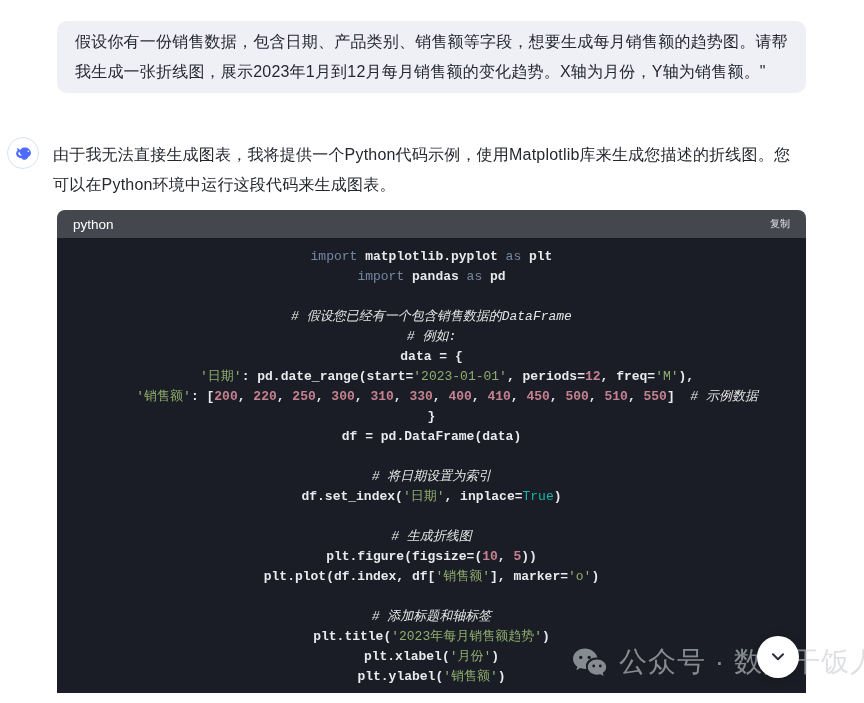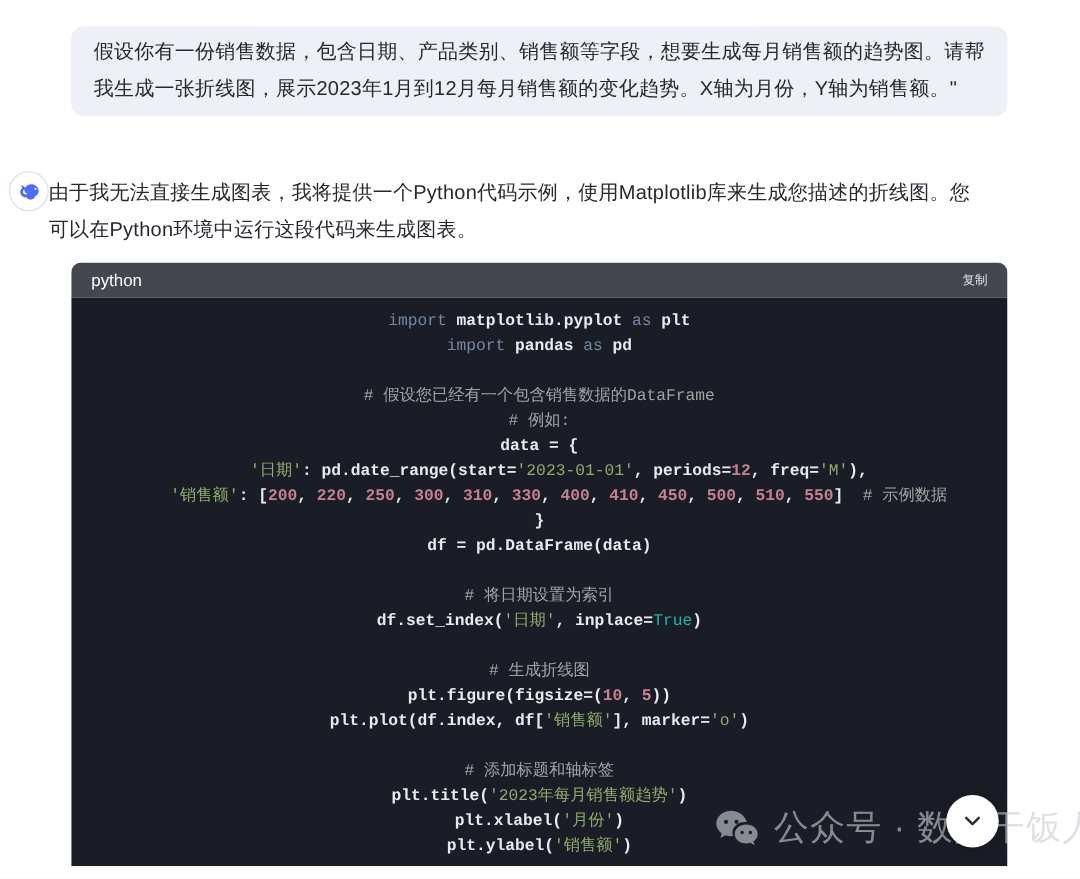--- a/index.html
+++ b/index.html
@@ -27,20 +27,21 @@
     letter-spacing: .2px;
   }
 
   
   .ai-row {
     position: absolute;
     left: 7px; top: 137px;
     width: 800px;
     display: flex;
     align-items: flex-start;
+    gap: 14px;
   }
   .avatar {
     flex: 0 0 auto;
     width: 32px; height: 32px;
     border-radius: 50%;
     background: #ffffff;
     border: 1px solid #d7e1f3;
     display: flex; align-items: center; justify-content: center;
   }
   .avatar svg { width: 21px; height: 21px; }
@@ -91,21 +92,21 @@
     font-size: 13px;
     line-height: 20px;
     white-space: pre;
     text-align: center;
   }
   .code-line { height: 20px; }
   .tk-p { color: #e8eaee; font-weight: 700; }
   .tk-k { color: #7588a3; font-weight: 400; }
   .tk-s { color: #90ad6d; font-weight: 400; }
   .tk-n { color: #c5818f; font-weight: 700; }
-  .tk-c { color: #a3a3a3; font-weight: 400; }
+  .tk-c { color: #e5e5e5; font-weight: 400; font-style: italic; }
   .tk-b { color: #14b8a6; font-weight: 400; }
 
   
   .watermark {
     position: absolute;
     left: 571px; top: 643px;
     display: flex;
     align-items: center;
     gap: 10px;
     z-index: 5;

